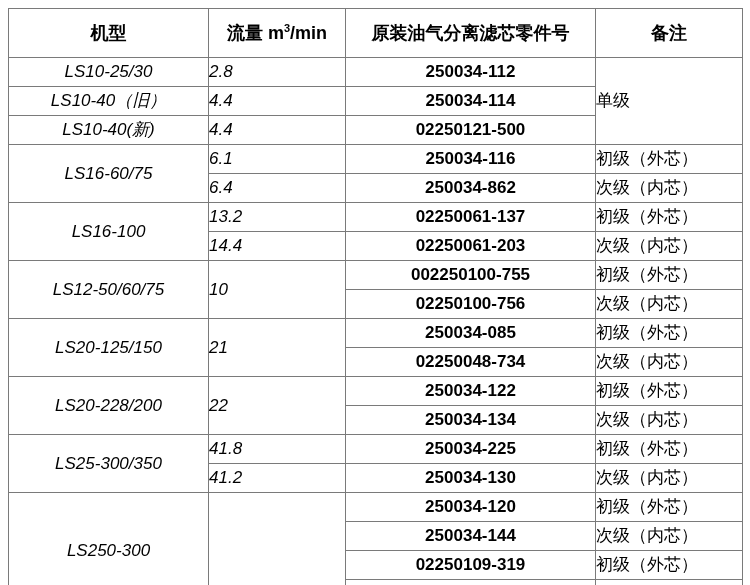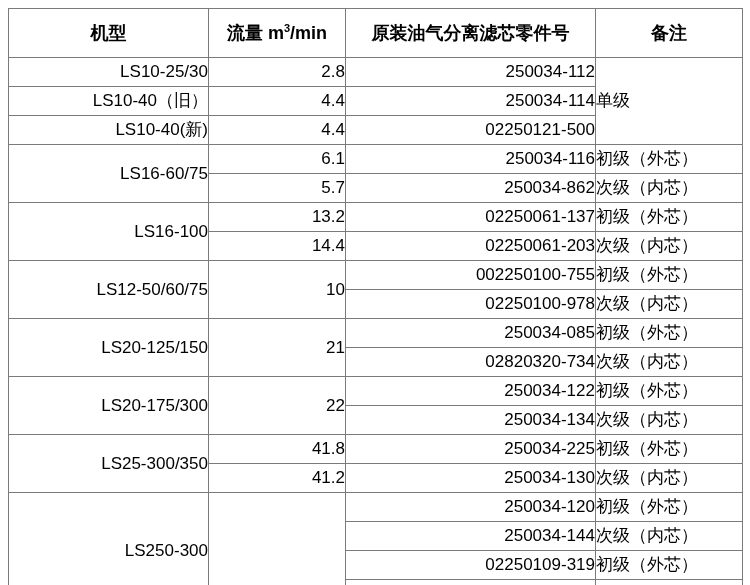--- a/index.html
+++ b/index.html
@@ -41,34 +41,37 @@
     height: 28px;
   }
   table.spec thead th {
     text-align: center;
     font-weight: bold;
     font-size: 18px;
     height: 44px;
     padding: 2px 4px;
   }
   td.model {
-    text-align: right;
+    text-align: center;
     padding-left: 10px;
     font-size: 17.5px;
     white-space: nowrap;
+    font-style: italic;
   }
   td.flow {
-    text-align: right;
+    text-align: left;
     padding-left: 9px;
     font-size: 17.5px;
+    font-style: italic;
   }
   td.part {
-    text-align: right;
+    text-align: center;
     padding-left: 10px;
     font-size: 17.5px;
+    font-weight: bold;
   }
   td.note {
     text-align: left;
     font-size: 17px;
     white-space: nowrap;
   }
   .sup {
     font-size: 11px;
     vertical-align: super;
     line-height: 0;
@@ -112,21 +115,21 @@
           <td class="flow">4.4</td>
           <td class="part">02250121-500</td>
         </tr>
         <tr>
           <td class="model" rowspan="2">LS16-60/75</td>
           <td class="flow">6.1</td>
           <td class="part">250034-116</td>
           <td class="note">初级（外芯）</td>
         </tr>
         <tr>
-          <td class="flow">5.7</td>
+          <td class="flow">6.4</td>
           <td class="part">250034-862</td>
           <td class="note">次级（内芯）</td>
         </tr>
         <tr>
           <td class="model" rowspan="2">LS16-100</td>
           <td class="flow">13.2</td>
           <td class="part">02250061-137</td>
           <td class="note">初级（外芯）</td>
         </tr>
         <tr>
@@ -134,35 +137,35 @@
           <td class="part">02250061-203</td>
           <td class="note">次级（内芯）</td>
         </tr>
         <tr>
           <td class="model" rowspan="2">LS12-50/60/75</td>
           <td class="flow" rowspan="2">10</td>
           <td class="part">002250100-755</td>
           <td class="note">初级（外芯）</td>
         </tr>
         <tr>
-          <td class="part">02250100-978</td>
+          <td class="part">02250100-756</td>
           <td class="note">次级（内芯）</td>
         </tr>
         <tr>
           <td class="model" rowspan="2">LS20-125/150</td>
           <td class="flow" rowspan="2">21</td>
           <td class="part">250034-085</td>
           <td class="note">初级（外芯）</td>
         </tr>
         <tr>
-          <td class="part">02820320-734</td>
-          <td class="note">次级（内芯）</td>
-        </tr>
-        <tr>
-          <td class="model" rowspan="2">LS20-175/300</td>
+          <td class="part">02250048-734</td>
+          <td class="note">次级（内芯）</td>
+        </tr>
+        <tr>
+          <td class="model" rowspan="2">LS20-228/200</td>
           <td class="flow" rowspan="2">22</td>
           <td class="part">250034-122</td>
           <td class="note">初级（外芯）</td>
         </tr>
         <tr>
           <td class="part">250034-134</td>
           <td class="note">次级（内芯）</td>
         </tr>
         <tr>
           <td class="model" rowspan="2">LS25-300/350</td>

